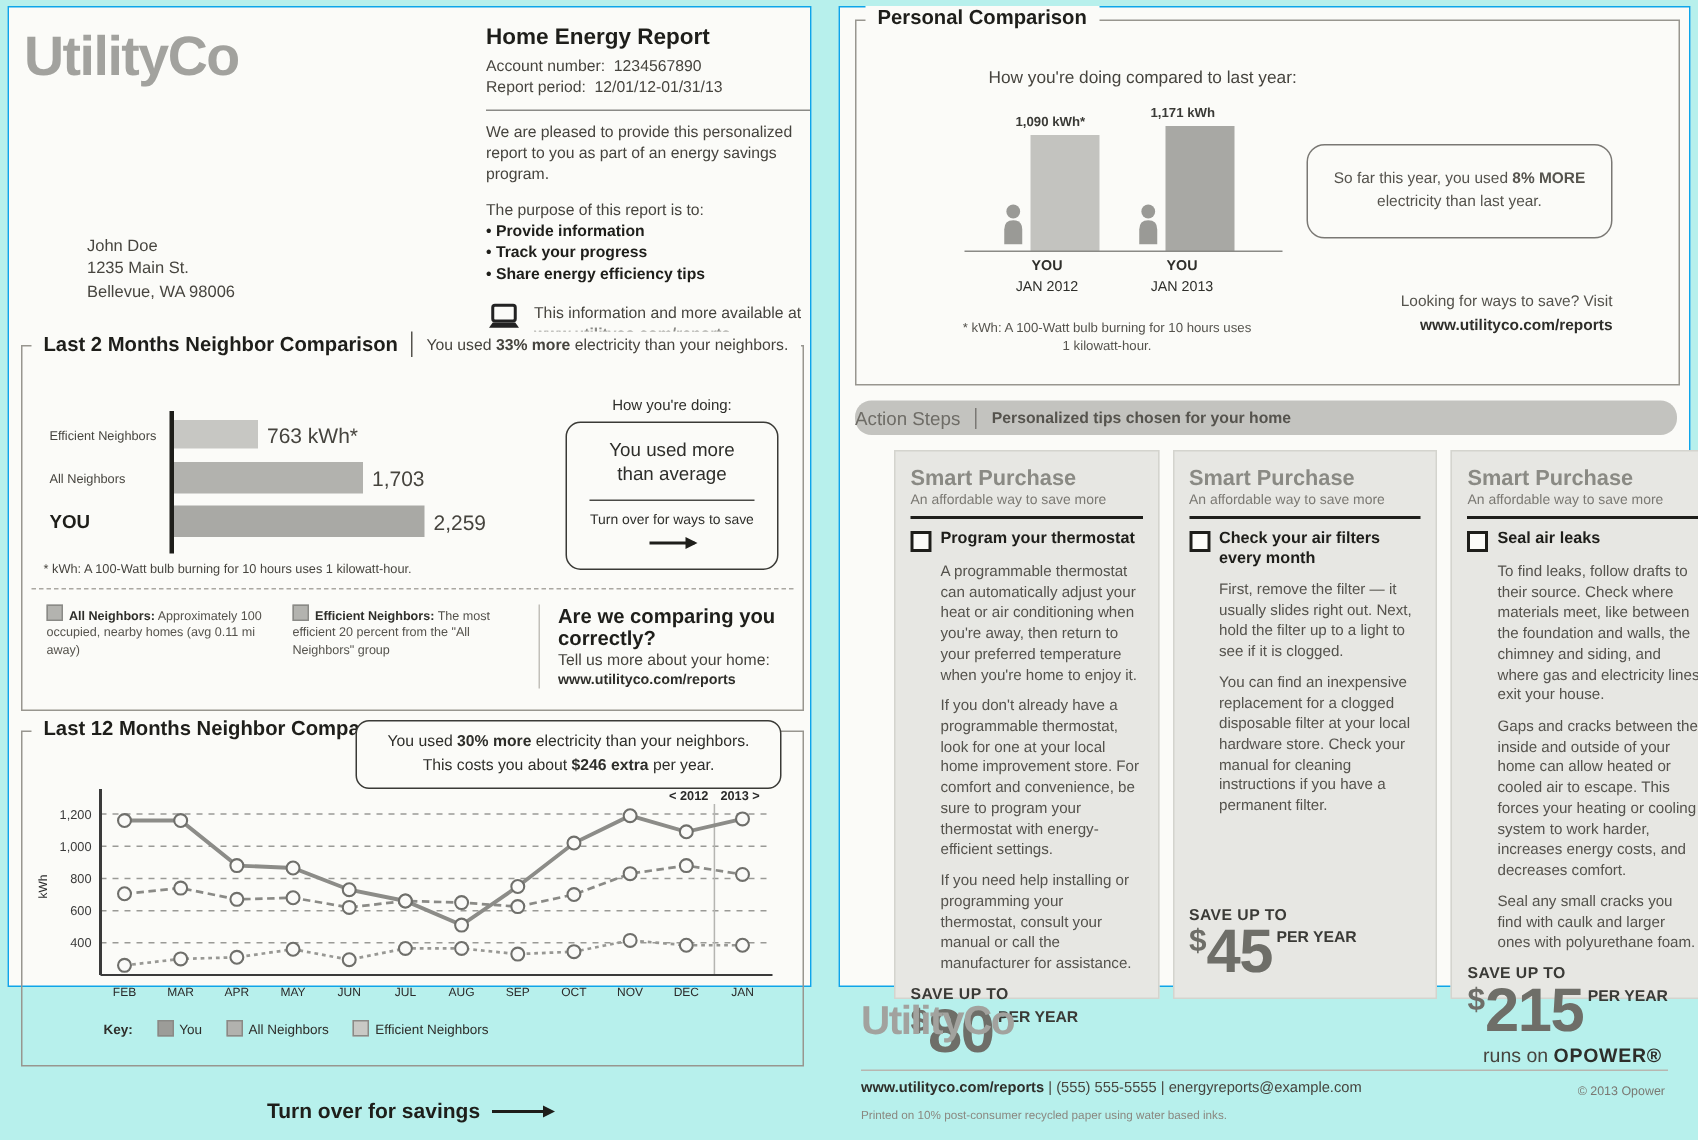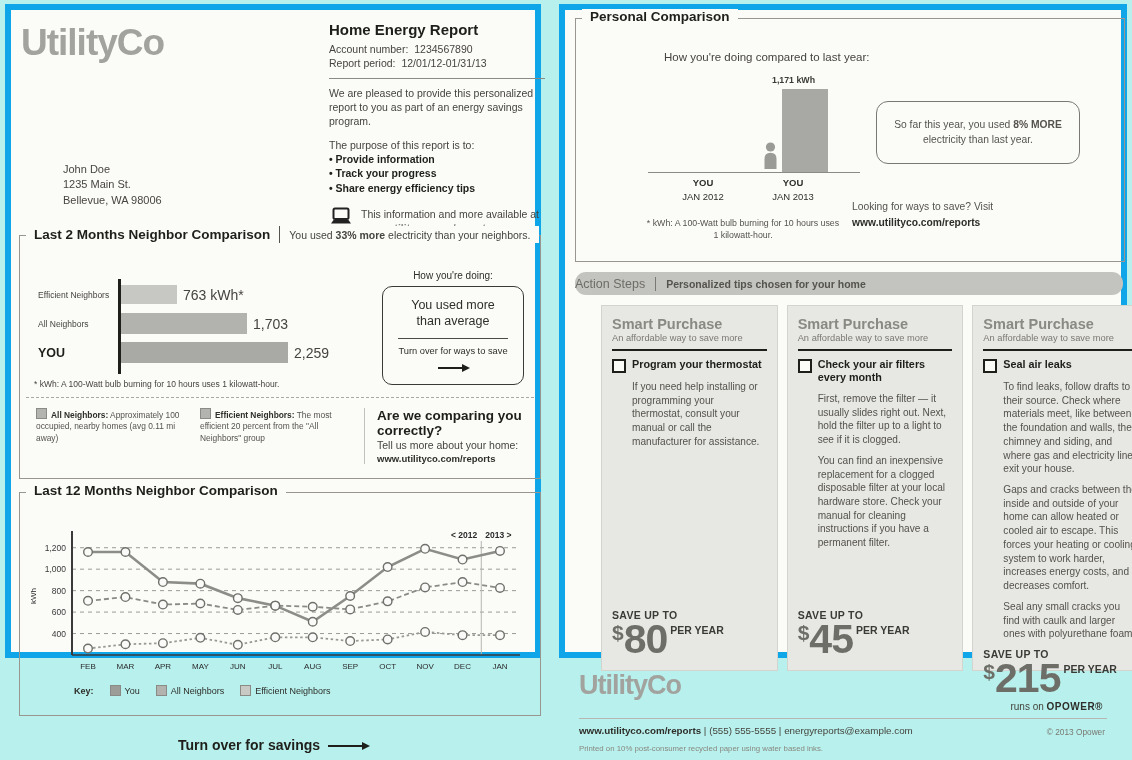--- a/index.html
+++ b/index.html
@@ -1,18 +1,18 @@
 <!DOCTYPE html>
 <html><head>
 <meta charset="utf-8">
 <style>
   html,body{margin:0;padding:0;}
   body{width:1132px;height:760px;background:#b7f0ec;position:relative;
        font-family:"Liberation Sans","DejaVu Sans",sans-serif;color:#3c3c38;overflow:hidden;}
-  .page{position:absolute;top:4px;height:654px;background:#fbfbf8;border:6px solid #0ea5e9;box-sizing:border-box;}
+  .page{position:absolute;top:4px;height:654px;background:#fbfbf8;border:1px solid #0ea5e9;box-sizing:border-box;}
   #pageL{left:5px;width:536px;}
   #pageR{left:559px;width:568px;}
   .logo{font-weight:bold;color:#a2a29e;letter-spacing:-1px;}
   #logoL{position:absolute;left:10px;top:12px;font-size:37px;}
   #recipient{position:absolute;left:52px;top:152px;font-size:11px;line-height:1.4;color:#47453f;}
   #masthead{position:absolute;left:318px;top:10px;width:216px;font-size:10.5px;line-height:1.35;color:#46443e;}
   .mh-title{font-size:15px;font-weight:bold;color:#1e1e1a;margin-bottom:2px;}
   #masthead .rule{border-top:1px solid #8a8a86;margin:7px 0;}
   .mh-intro{margin-top:2px;}
   .purpose-title{margin-top:10px;}
@@ -76,21 +76,21 @@
   .vbar{position:absolute;left:22px;bottom:0;width:46px;}
   .vbar1{background:#c3c3bf;}.vbar2{background:#a8a8a4;}
   .pval{position:absolute;left:12px;font-size:8.8px;font-weight:bold;color:#3a3a36;white-space:nowrap;}
   .person-icon{position:absolute;left:2px;bottom:0;}
   .plabel{position:absolute;bottom:0;width:90px;text-align:center;font-size:9.5px;color:#2e2e2a;line-height:1.55;}
   #pl1{left:16px;}#pl2{left:106px;}
   .plabel .you{font-weight:bold;}
   #persFoot{position:absolute;left:30px;top:198px;width:274px;text-align:center;font-size:8.8px;line-height:1.4;color:#55534d;}
   #persCallout{position:absolute;left:300px;top:82px;width:182px;border:1.2px solid #7a7874;border-radius:12px;
     padding:15px 10px;text-align:center;font-size:10.3px;line-height:1.5;color:#55534d;background:#fbfbf8;}
-  #persSave{position:absolute;left:276px;top:180px;width:200px;text-align:left;font-size:10.3px;line-height:1.55;color:#55534d;}
+  #persSave{position:absolute;left:304px;top:180px;width:200px;text-align:right;font-size:10.3px;line-height:1.55;color:#55534d;}
   .save-url{font-weight:bold;color:#2e2e2a;}
   #actionBand{position:absolute;left:10px;top:262px;width:548px;height:23px;background:#c3c3bf;display:flex;
     align-items:center;box-sizing:border-box;padding-left:0;border-radius:11px;}
   .ab-title{font-size:12.5px;color:#6e6c66;}
   #actionBand .vr{height:14px;background:#7a7874;margin:0 10px;}
   .ab-sub{font-size:10.5px;font-weight:bold;color:#55534d;}
   #tips{position:absolute;left:10px;top:295px;width:548px;display:flex;gap:9px;padding-left:26px;}
   .tip-card{width:177px;box-sizing:border-box;background:#e7e7e3;border:1px solid #d4d4ce;padding:10px 10px 12px;
     height:366px;display:flex;flex-direction:column;}
   .tip-cat{font-size:14.5px;font-weight:bold;color:#8a8a84;}
@@ -101,21 +101,21 @@
   .tip-title{font-size:10.8px;font-weight:bold;color:#1e1e1a;line-height:1.25;}
   .tip-body{margin-left:20px;}
   .tip-body p{margin:7px 0;font-size:10.1px;line-height:1.36;color:#54524c;}
   .save{margin-top:auto;}
   .save-label{font-size:10.5px;font-weight:bold;color:#3a3a36;letter-spacing:.3px;}
   .save-amt{display:flex;align-items:flex-start;line-height:.9;}
   .cur{font-size:21px;font-weight:bold;color:#6e6e68;margin-top:3px;}
   .num{font-size:41px;font-weight:bold;color:#6e6e68;letter-spacing:-1px;}
   .per{font-size:10.5px;font-weight:bold;color:#3a3a36;margin-top:5px;margin-left:3px;}
   #logoR{position:absolute;left:14px;top:660px;font-size:27px;}
-  #runsOn{position:absolute;right:18px;top:691px;font-size:10px;color:#46443e;}
+  #runsOn{position:absolute;right:18px;top:691px;font-size:13px;color:#46443e;}
   #runsOn .brand{font-weight:bold;letter-spacing:.5px;color:#2e2e2a;}
   #footHr{position:absolute;left:14px;right:14px;top:708px;border-top:1px solid #b8b6b0;}
   #contact{position:absolute;left:14px;top:715px;font-size:9.8px;color:#46443e;}
   #contact .url{font-weight:bold;color:#2e2e2a;}
   #copyright{position:absolute;right:16px;top:717px;font-size:8.3px;color:#7a7872;}
   #printed{position:absolute;left:14px;top:734px;font-size:7.8px;color:#8a8880;}
 </style>
 </head>
 <body>
 
@@ -194,20 +194,24 @@
         <div class="c-title">Are we comparing you correctly?</div>
         <div class="c-sub">Tell us more about your home:</div>
         <div class="c-url">www.utilityco.com/reports</div>
       </div>
     </div>
   </div>
 
   <div class="panel" id="panel12mo">
     <div class="panel-legend">
       <span class="panel-title">Last 12 Months Neighbor Comparison</span>
+    </div>
+    <div id="callout12">
+      <span>You used </span><b>30% more</b><span> electricity than your neighbors.</span><br>
+      <span>This costs you about </span><b>$246 extra</b><span> per year.</span>
     </div>
     <svg id="lineSvg" width="508" height="150">
         <line x1="46" y1="106.54545454545455" x2="494" y2="106.54545454545455" stroke="#9a9a96" stroke-width="1" stroke-dasharray="4,4"></line>
         <text x="40" y="109.54545454545455" text-anchor="end" font-size="8.5" fill="#3a3a3a">400</text>
         <line x1="46" y1="85.0909090909091" x2="494" y2="85.0909090909091" stroke="#9a9a96" stroke-width="1" stroke-dasharray="4,4"></line>
         <text x="40" y="88.0909090909091" text-anchor="end" font-size="8.5" fill="#3a3a3a">600</text>
         <line x1="46" y1="63.63636363636364" x2="494" y2="63.63636363636364" stroke="#9a9a96" stroke-width="1" stroke-dasharray="4,4"></line>
         <text x="40" y="66.63636363636364" text-anchor="end" font-size="8.5" fill="#3a3a3a">800</text>
         <line x1="46" y1="42.18181818181817" x2="494" y2="42.18181818181817" stroke="#9a9a96" stroke-width="1" stroke-dasharray="4,4"></line>
         <text x="40" y="45.18181818181817" text-anchor="end" font-size="8.5" fill="#3a3a3a">1,000</text>
@@ -293,20 +297,28 @@
 
 <div class="page" id="pageR">
 
   <div class="panel" id="panelPers">
     <div class="panel-legend">
       <span class="panel-title">Personal Comparison</span>
     </div>
     <div id="persPrompt">How you're doing compared to last year:</div>
 
     <div id="persChart">
+      <div class="pgroup" id="pg1">
+        <span class="pval" style="bottom: 82px;">1,090 kWh*</span>
+        <span class="person-icon"><svg width="17" height="27" viewBox="0 0 17 27">
+              <circle cx="8.5" cy="5" r="4.6" fill="#9a9a96"></circle>
+              <path d="M2.5 27 L2.5 17 Q2.5 10.8 8.5 10.8 Q14.5 10.8 14.5 17 L14.5 27 Z" fill="#9a9a96"></path>
+            </svg></span>
+        <div class="vbar vbar1" style="height: 78px;"></div>
+      </div>
       <div class="pgroup" id="pg2">
         <span class="pval" style="bottom: 88px;">1,171 kWh</span>
         <span class="person-icon"><svg width="17" height="27" viewBox="0 0 17 27">
               <circle cx="8.5" cy="5" r="4.6" fill="#9a9a96"></circle>
               <path d="M2.5 27 L2.5 17 Q2.5 10.8 8.5 10.8 Q14.5 10.8 14.5 17 L14.5 27 Z" fill="#9a9a96"></path>
             </svg></span>
         <div class="vbar vbar2" style="height: 84px;"></div>
       </div>
       <div class="baseline"></div>
       <div class="plabel" id="pl1"><span class="you">YOU</span><br><span>JAN 2012</span></div>
@@ -333,20 +345,22 @@
   <div id="tips">
     <div class="tip-card">
       <div class="tip-cat">Smart Purchase</div>
       <div class="tip-tag">An affordable way to save more</div>
       <div class="tip-rule"></div>
       <div class="tip-head">
         <span class="checkbox"></span>
         <span class="tip-title">Program your thermostat</span>
       </div>
       <div class="tip-body">
+        <p>A programmable thermostat can automatically adjust your heat or air conditioning when you're away, then return to your preferred temperature when you're home to enjoy it.</p>
+        <p>If you don't already have a programmable thermostat, look for one at your local home improvement store. For comfort and convenience, be sure to program your thermostat with energy-efficient settings.</p>
         <p>If you need help installing or programming your thermostat, consult your manual or call the manufacturer for assistance.</p>
       </div>
       <div class="save">
         <div class="save-label">SAVE UP TO</div>
         <div class="save-amt">
             <span class="cur">$</span>
             <span class="num">80</span>
             <span class="per">PER YEAR</span>
           </div>
       </div>

